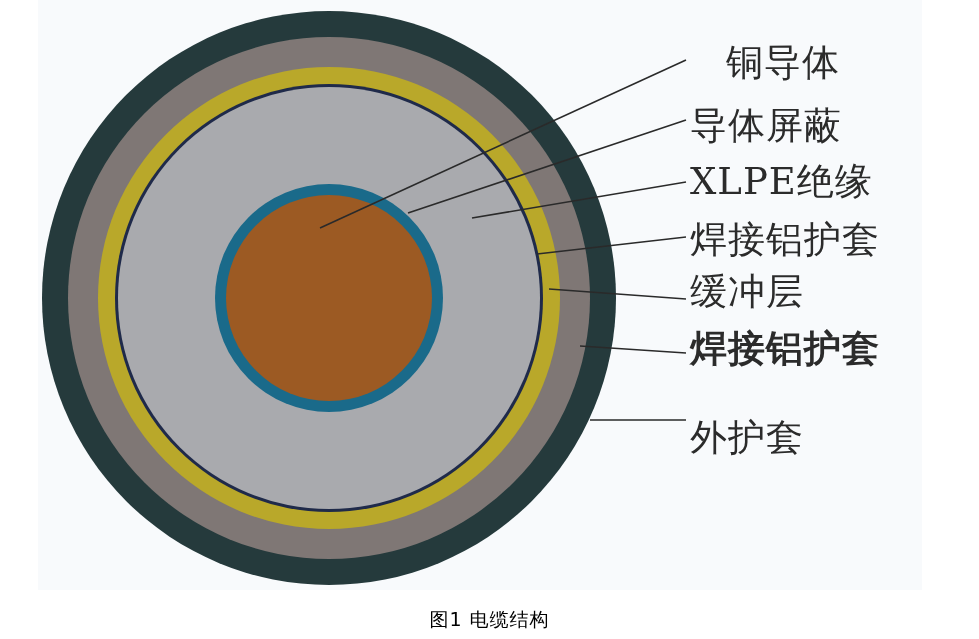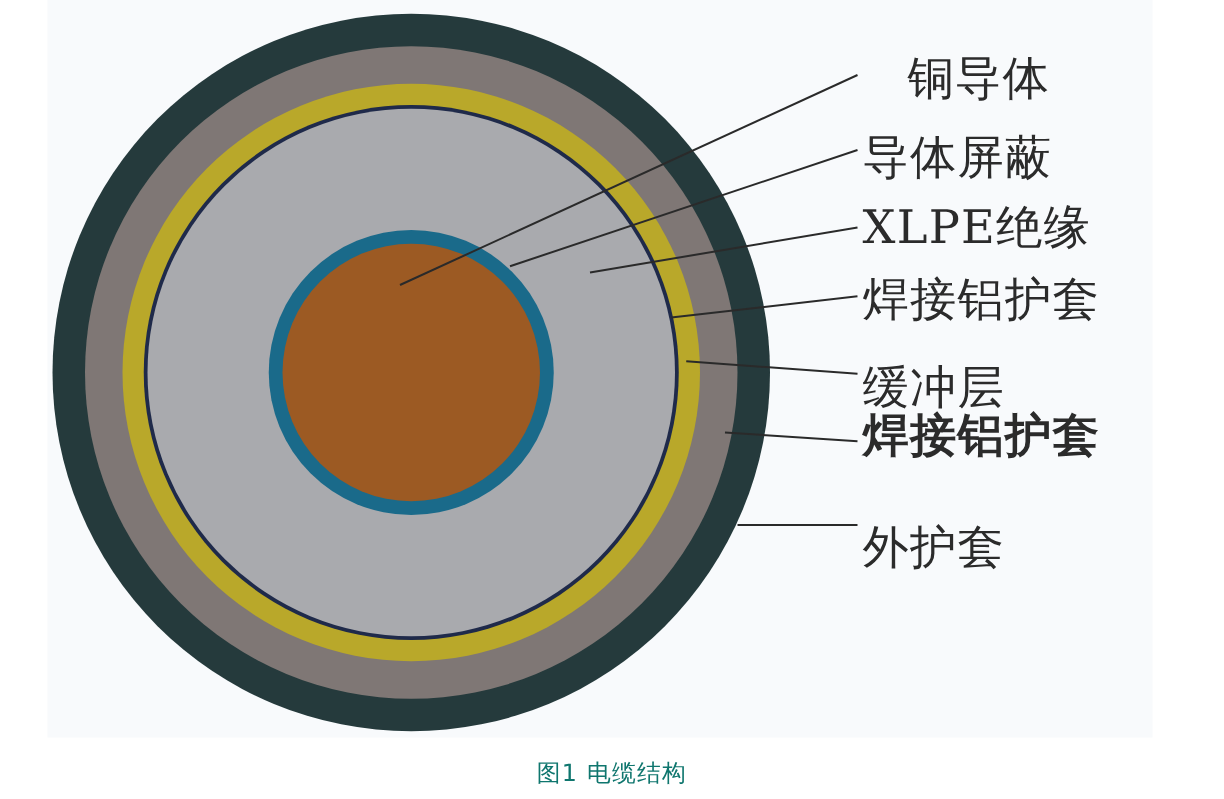--- a/index.html
+++ b/index.html
@@ -41,21 +41,21 @@
     }
     .caption {
       position: absolute;
       left: 0;
       width: 979px;
       top: 606px;
       text-align: center;
       font-family: "DejaVu Sans", "Liberation Sans", sans-serif;
       font-size: 19px;
       line-height: 26px;
-      color: #0f766e;
+      color: #000000;
       letter-spacing: 1px;
     }
   </style>
 </head>
 <body>
 
 <div class="figure-panel"></div>
 
 <svg class="diagram-svg" viewBox="0 0 979 600" xmlns="http://www.w3.org/2000/svg">
   <g id="layers">
@@ -76,18 +76,18 @@
       <line x1="580" y1="346" x2="686" y2="353" stroke="#2a2a2a" stroke-width="1.6"></line>
       <line x1="590" y1="420" x2="686" y2="420" stroke="#2a2a2a" stroke-width="1.6"></line>
     </g>
 </svg>
 
 <div id="label-container">
   <div class="label" style="top: 41px; margin-left: 36px;">铜导体</div>
   <div class="label" style="top: 104px; text-align: center;">导体屏蔽</div>
   <div class="label" style="top: 160px; text-align: center;">XLPE绝缘</div>
   <div class="label" style="top: 218px;">焊接铝护套</div>
-  <div class="label" style="top: 288px;">缓冲层</div>
+  <div class="label" style="top: 270px;">缓冲层</div>
   <div class="label" style="top: 326px; font-weight: bold;">焊接铝护套</div>
   <div class="label" style="top: 416px;">外护套</div>
 </div>
 
 <div class="caption">图1 电缆结构</div>
 
 </body></html>

